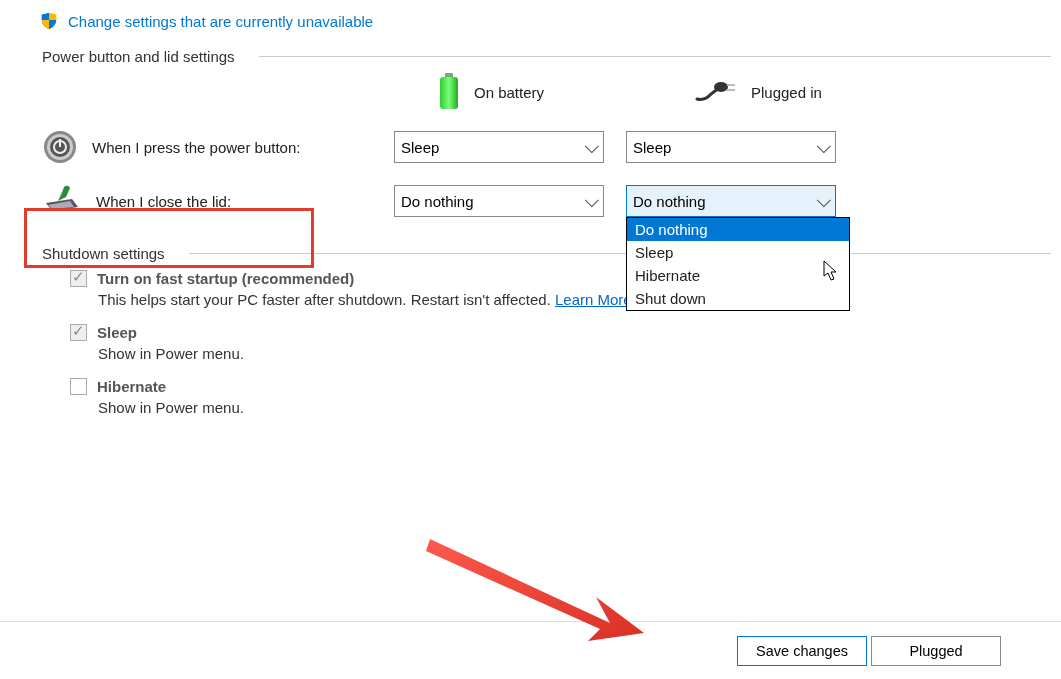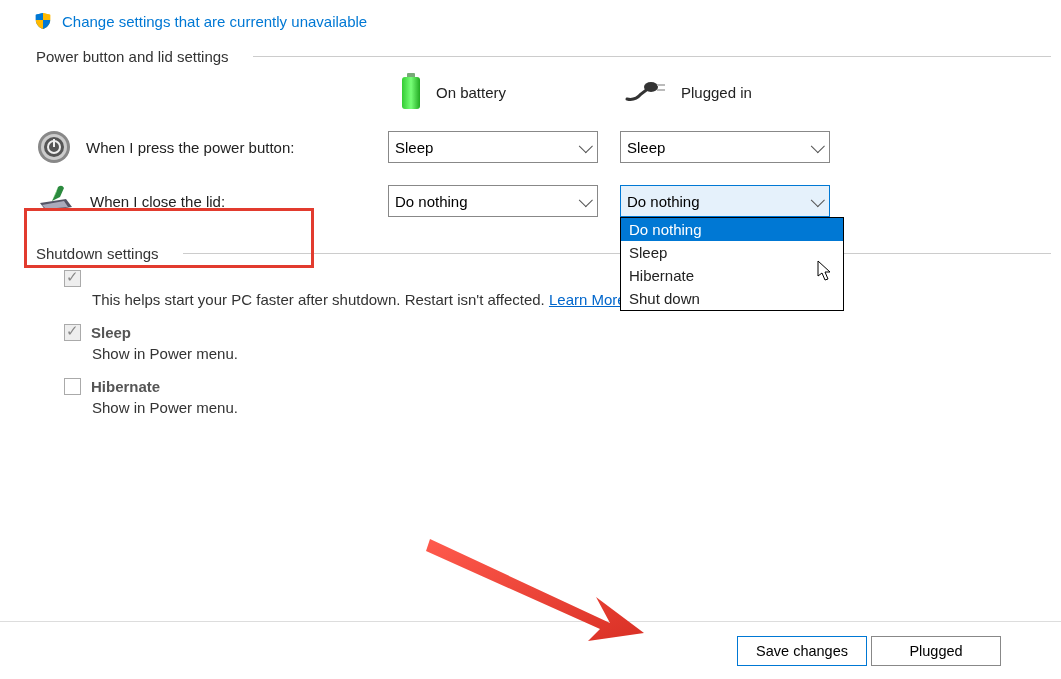--- a/index.html
+++ b/index.html
@@ -7,21 +7,21 @@
     margin: 0;
     font-family: "Segoe UI", Tahoma, sans-serif;
     font-size: 15px;
     color: #222;
     background: #fff;
     width: 1061px;
     height: 679px;
     position: relative;
   }
   .container {
-    padding: 12px 10px 0 10px;
+    padding: 12px 10px 0 16px;
     position: relative;
   }
   .uac-link {
     display: flex;
     align-items: center;
     gap: 10px;
     margin: 0 0 18px 24px;
     color: #0078d4;
     cursor: pointer;
   }
@@ -36,20 +36,21 @@
     color: #333;
   }
   .section-header .line {
     flex: 1;
     height: 1px;
     background: #ccc;
   }
   .columns-header {
     display: flex;
     margin: 8px 0 18px 0;
+    gap: 32px;
   }
   .col-label { width: 390px; }
   .col-bat, .col-plug {
     width: 225px;
     display: flex;
     align-items: center;
     gap: 14px;
     font-size: 15px;
   }
   .row {
@@ -304,20 +305,21 @@
 
   <div class="section-header">
     <span>Shutdown settings</span>
     <div class="line"></div>
   </div>
 
   <div class="shutdown-list">
     <div class="shutdown-item">
       <div class="title-row">
         <div class="checkbox checked"></div>
+        <span class="bold">Turn on fast startup (recommended)</span>
       </div>
       <div class="desc">
         <span>This helps start your PC faster after shutdown. Restart isn't affected. </span><span class="learnmore">Learn More</span>
       </div>
     </div>
     <div class="shutdown-item">
       <div class="title-row">
         <div class="checkbox checked"></div>
         <span class="bold">Sleep</span>
       </div>

